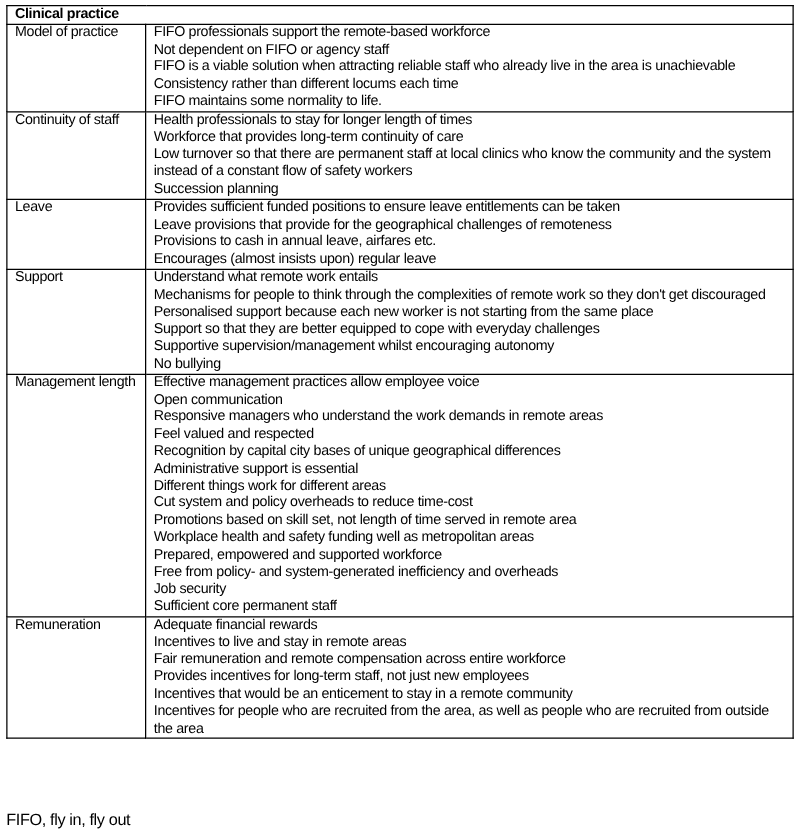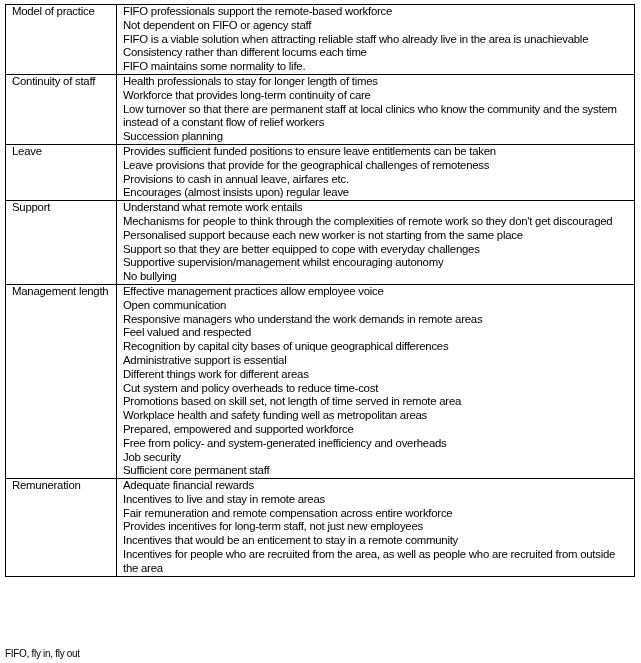--- a/index.html
+++ b/index.html
@@ -15,45 +15,48 @@
     td {
       border: 1px solid #000; vertical-align: top;
       padding: 0 4px 0 6px; line-height: 13.8px;
     }
     td.section { font-weight: bold; padding-left: 6px; }
     td.label { width: 100px; margin-left: 47px; }
     td.items { padding-left: 6px; }
     .item { display: block; }
     .footnote {
       position: absolute; left: 5px; top: 648px;
-      font-size: 10px; letter-spacing: -0.3px;
+      font-size: 13px; letter-spacing: -0.3px;
     }
   </style>
 </head>
 <body>
 
 <table>
   <tbody>
 
+    <tr>
+      <td colspan="2" class="section">Clinical practice</td>
+    </tr>
     <tr>
       <td class="label">Model of practice</td>
       <td class="items">
         <span class="item">FIFO  professionals support the remote-based workforce</span>
         <span class="item">Not dependent on FIFO or agency staff</span>
         <span class="item">FIFO  is a viable solution when attracting reliable staff who already live in the area is unachievable</span>
         <span class="item">Consistency rather than different locums each time</span>
         <span class="item">FIFO  maintains some normality to life.</span>
       </td>
     </tr>
     <tr>
       <td class="label">Continuity of staff</td>
       <td class="items">
         <span class="item">Health professionals to stay for longer length of times</span>
         <span class="item">Workforce that provides long-term continuity of care</span>
-        <span class="item">Low turnover so that there are permanent staff at local clinics who know the community and the system instead of a constant flow of relief workers</span>
+        <span class="item">Low turnover so that there are permanent staff at local clinics who know the community and the system instead of a constant flow of safety workers</span>
         <span class="item">Succession planning</span>
       </td>
     </tr>
 
     <tr>
       <td class="label">Leave</td>
       <td class="items">
         <span class="item">Provides sufficient funded positions to ensure leave entitlements can be taken</span>
         <span class="item">Leave provisions that provide for the geographical challenges of remoteness</span>
         <span class="item">Provisions to cash in annual leave, airfares etc.</span>

